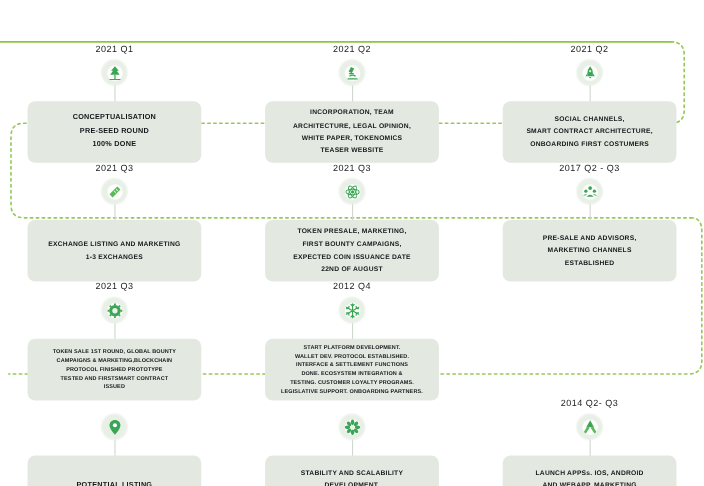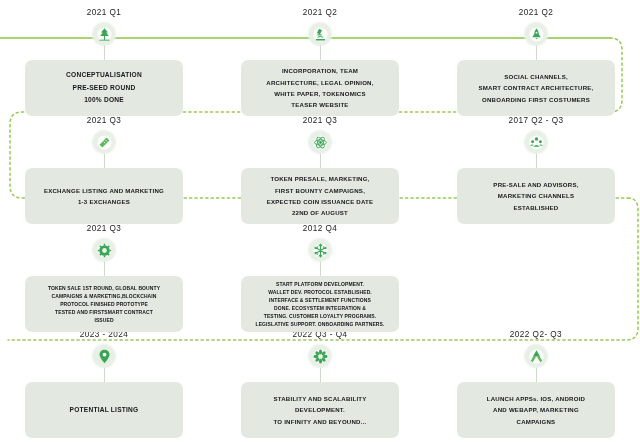--- a/index.html
+++ b/index.html
@@ -6,21 +6,21 @@
   body{
     width:640px;height:442px;overflow:hidden;
     background:#ffffff;
     font-family:"Liberation Sans", sans-serif;
     color:#1a1a1a;
     position:relative;
   }
   #board{position:absolute;inset:0;}
   svg.lines{position:absolute;left:0;top:0;width:640px;height:442px;}
 
-  .row{position:absolute;left:0;width:640px;height:110px;}
+  .row{position:absolute;left:0;width:640px;height:110px;margin-top:32px;}
   .cell{position:absolute;width:158px;top:0;height:110px;}
   .cell.c0{left:25px;}
   .cell.c1{left:241px;}
   .cell.c2{left:457px;}
 
   .period{
     position:absolute;top:0;left:0;width:158px;
     text-align:center;
     font-size:8.2px;letter-spacing:.45px;
     color:#222;font-weight:400;
@@ -231,34 +231,32 @@
 INTERFACE &amp; SETTLEMENT FUNCTIONS
 DONE. ECOSYSTEM INTEGRATION &amp;
 TESTING. CUSTOMER LOYALTY PROGRAMS.
 LEGISLATIVE SUPPORT. ONBOARDING PARTNERS.</div>
       </div>
     </div>
   </div>
 
   <div class="row" style="top:330px;">
     <div class="cell c0">
-      <div class="period">2023 - 2024</div>
       <div class="badge">
         <svg width="17" height="17" viewBox="0 0 24 24">
             <path d="M12 2.5 c-4 0 -7 3 -7 6.8 c0 5 7 12.2 7 12.2 s7 -7.2 7 -12.2 c0 -3.8 -3 -6.8 -7 -6.8 z" fill="#3aa655"></path>
             <circle cx="12" cy="9.3" r="2.6" fill="#ffffff"></circle>
           </svg>
       </div>
       <div class="stem"></div>
       <div class="card">
         <div class="card-text big">POTENTIAL LISTING</div>
       </div>
     </div>
     <div class="cell c1">
-      <div class="period">2022 Q3 - Q4</div>
       <div class="badge">
         <svg width="17" height="17" viewBox="0 0 24 24">
             <circle cx="12" cy="12" r="10" fill="#ffffff" opacity=".85"></circle>
             <g fill="#3aa655">
               <ellipse cx="12" cy="5.6" rx="2.3" ry="3.6"></ellipse>
               <ellipse cx="12" cy="18.4" rx="2.3" ry="3.6"></ellipse>
               <ellipse cx="5.6" cy="12" rx="3.6" ry="2.3"></ellipse>
               <ellipse cx="18.4" cy="12" rx="3.6" ry="2.3"></ellipse>
               <ellipse cx="7.6" cy="7.6" rx="2.2" ry="3.4" transform="rotate(-45 7.6 7.6)"></ellipse>
               <ellipse cx="16.4" cy="16.4" rx="2.2" ry="3.4" transform="rotate(-45 16.4 16.4)"></ellipse>
@@ -269,21 +267,21 @@
           </svg>
       </div>
       <div class="stem"></div>
       <div class="card">
         <div class="card-text">STABILITY AND SCALABILITY
 DEVELOPMENT.
 TO INFINITY AND BEYOUND...</div>
       </div>
     </div>
     <div class="cell c2">
-      <div class="period">2022 Q2- Q3</div>
+      <div class="period">2014 Q2- Q3</div>
       <div class="badge">
         <svg width="17" height="17" viewBox="0 0 24 24">
             <circle cx="12" cy="12" r="10" fill="#ffffff" opacity=".85"></circle>
             <path d="M12 3 L17 12 H7 Z" fill="#3aa655"></path>
             <path d="M4 18 L9 9.5 L11 13 L6.5 20 Z" fill="#5cb85c"></path>
             <path d="M20 18 L15 9.5 L13 13 L17.5 20 Z" fill="#5cb85c"></path>
           </svg>
       </div>
       <div class="stem"></div>
       <div class="card">

